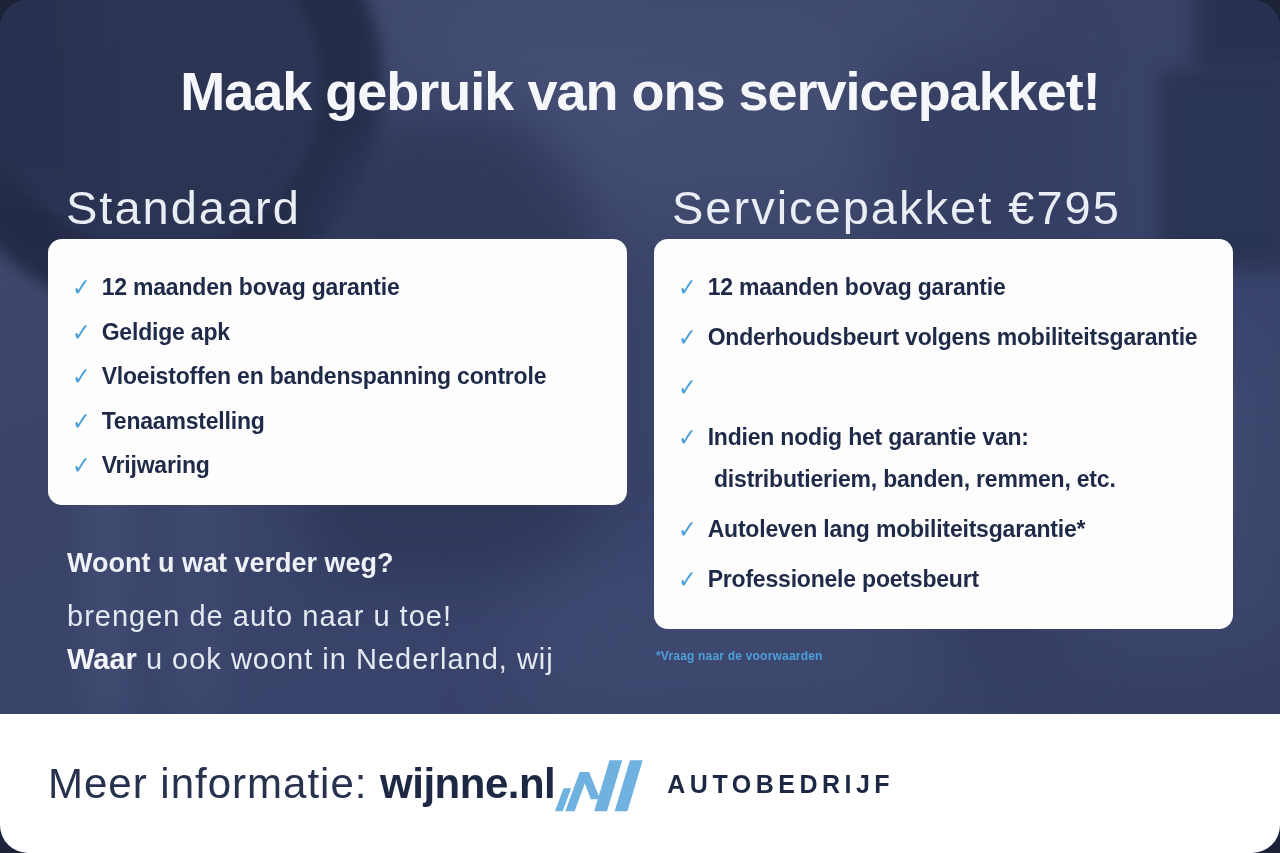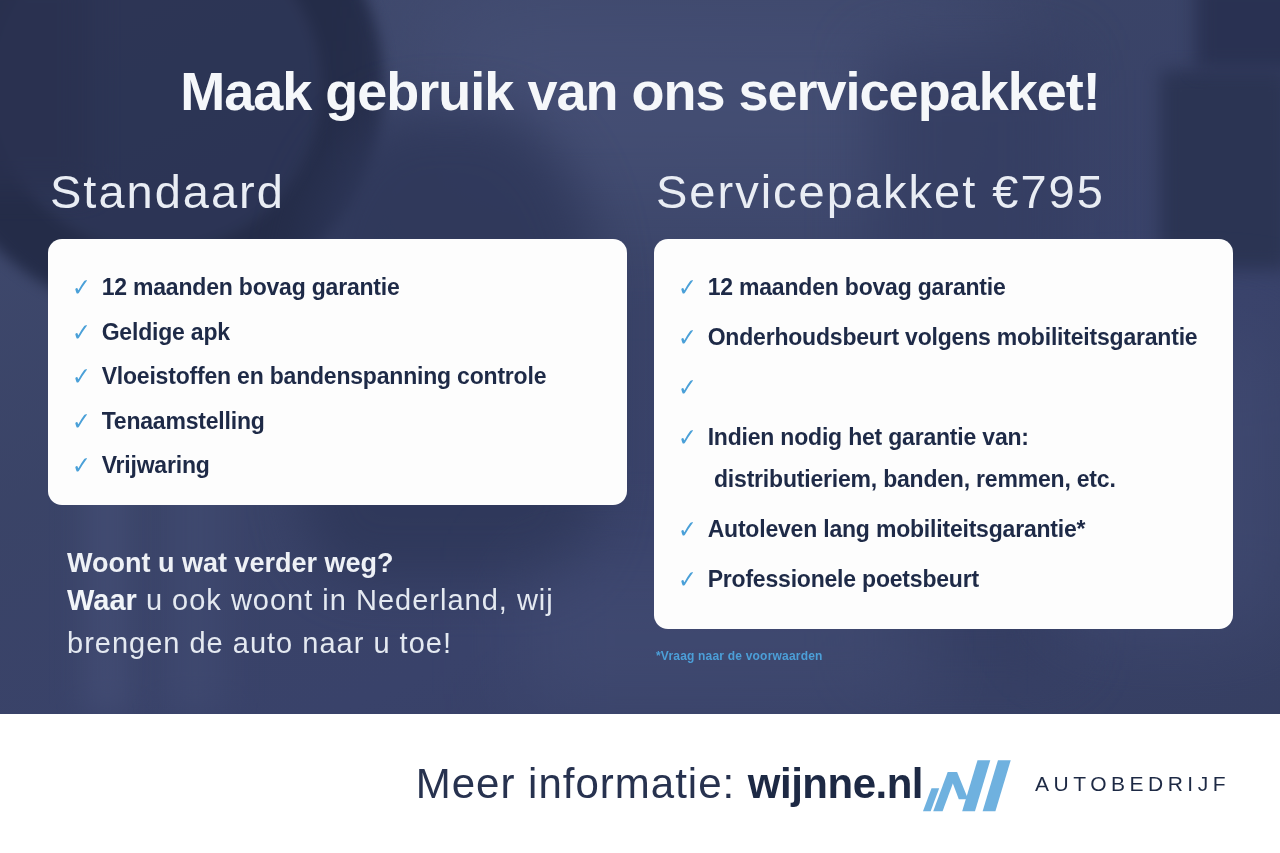--- a/index.html
+++ b/index.html
@@ -1,20 +1,21 @@
 <!DOCTYPE html>
 <html><head>
 <meta charset="utf-8">
 <style>
   html,body{margin:0;padding:0;background:#1c2238;}
   .poster{
     position:relative;width:1280px;height:853px;overflow:hidden;
     background:linear-gradient(155deg,#414b6f 0%,#3a436684 35%,#39426a 60%,#353e60 100%),#3a4468;
     background-color:#3a4468;
     font-family:"Liberation Sans","DejaVu Sans",sans-serif;
+    border-radius:28px;
   }
   
   .bg{position:absolute;inset:0;pointer-events:none;}
   .bg .blob{position:absolute;}
   .tire{left:-70px;top:-140px;width:330px;height:330px;border-radius:50%;
         border:62px solid #232b47;background:#2c3454;filter:blur(7px);opacity:.95;}
   .tire2{left:-40px;top:-30px;width:130px;height:220px;background:#2a3150;filter:blur(14px);opacity:.8;}
   .figure{left:300px;top:110px;width:300px;height:470px;background:#2e3759;border-radius:40% 40% 20% 20%;filter:blur(26px);opacity:.85;}
   .lightpatch{left:430px;top:-10px;width:560px;height:230px;background:#4b557c;filter:blur(55px);opacity:.55;}
   .door{left:870px;top:50px;width:200px;height:620px;background:#343d61;filter:blur(30px);opacity:.8;}
@@ -25,21 +26,21 @@
   .midlight{left:520px;top:560px;width:420px;height:160px;background:#454f76;filter:blur(40px);opacity:.5;}
   .rightlight{left:1060px;top:330px;width:220px;height:300px;background:#454f77;filter:blur(45px);opacity:.55;}
 
   
   .title{
     position:absolute;top:60px;left:0;width:100%;margin:0;text-align:center;
     font-size:54px;font-weight:700;color:#f5f7fa;letter-spacing:-1px;
     font-stretch:condensed;
   }
   .col-heading{
-    position:absolute;top:164px;margin:0;
+    position:absolute;top:164px;margin:16px;
     font-size:47px;font-weight:200;color:#e9edf4;letter-spacing:2px;
     font-stretch:condensed;
   }
   .col-heading.left{left:50px;}
   .col-heading.right{left:656px;}
 
   .card{
     position:absolute;background:#fdfdfd;border-radius:14px;width:579px;
     box-sizing:border-box;padding:33px 22px 20px 24px;
   }
@@ -53,42 +54,42 @@
   }
   .card-left li{margin-bottom:15.5px;}
   .card-right li{margin-bottom:21px;}
   .card li .check{
     color:#4aa0d8;font-size:25px;font-weight:600;margin-right:11px;flex:0 0 auto;
     transform:translateY(1px);
   }
   .card li.cont{padding-left:36px;margin-top:-6px;align-items:center;}
 
   .delivery{position:absolute;left:67px;top:548px;color:#eef1f6;}
-  .delivery .d-head{font-size:27px;font-weight:700;font-stretch:condensed;margin-bottom:0;letter-spacing:0;}
+  .delivery .d-head{font-size:27px;font-weight:700;font-stretch:condensed;margin-bottom:16px;letter-spacing:0;}
   .delivery .d-line{font-size:29px;font-weight:200;letter-spacing:1px;color:#e4e9f1;line-height:43px;}
   .delivery .d-line b{font-weight:700;font-stretch:condensed;letter-spacing:0;color:#f2f5f9;}
 
   .footnote{
     position:absolute;left:656px;top:649px;
     font-size:12px;font-weight:700;color:#4c9fd8;letter-spacing:.2px;
     font-stretch:condensed;
   }
 
   
   .footer{
     position:absolute;left:0;bottom:0;width:100%;height:139px;background:#ffffff;
-    display:flex;align-items:center;justify-content:flex-end;
+    display:flex;align-items:center;justify-content:flex-start;
     box-sizing:border-box;padding:0 50px 0 48px;
   }
   .more-info{font-size:42px;color:#27324f;white-space:nowrap;}
   .more-info .thin{font-weight:200;letter-spacing:1px;}
   .more-info .site{font-weight:700;font-stretch:condensed;color:#1d2944;letter-spacing:-0.5px;}
   .logo{display:flex;align-items:center;gap:20px;}
   .logo svg{display:block;}
-  .logo-text .l1{font-size:21px;font-weight:400;letter-spacing:4.5px;color:#1d2944;line-height:26px;}
+  .logo-text .l1{font-size:25px;font-weight:700;letter-spacing:4.5px;color:#1d2944;line-height:26px;}
   .logo-text .l2{font-size:27px;font-weight:800;letter-spacing:2.5px;color:#1d2944;line-height:30px;font-stretch:condensed;}
 </style>
 </head>
 <body>
 
 <div class="poster">
 
   <div class="bg">
     <div class="blob tire"></div>
     <div class="blob tire2"></div>
@@ -159,22 +160,22 @@
         </li>
       <li>
           <span class="check">✓</span>
           <span>Professionele poetsbeurt</span>
         </li>
     </ul>
   </div>
 
   <div class="delivery">
     <div class="d-head">Woont u wat verder weg?</div>
+    <div class="d-line">brengen de auto naar u toe!</div>
     <div class="d-line"><b>Waar</b><span> u ook woont in Nederland, wij</span></div>
-    <div class="d-line">brengen de auto naar u toe!</div>
   </div>
 
   <div class="footnote">*Vraag naar de voorwaarden</div>
 
   <div class="footer">
     <div class="more-info">
       <span class="thin">Meer informatie: </span><span class="site">wijnne.nl</span>
     </div>
     <div class="logo">
       <svg width="92" height="56" viewBox="0 0 108 64" aria-hidden="true">

